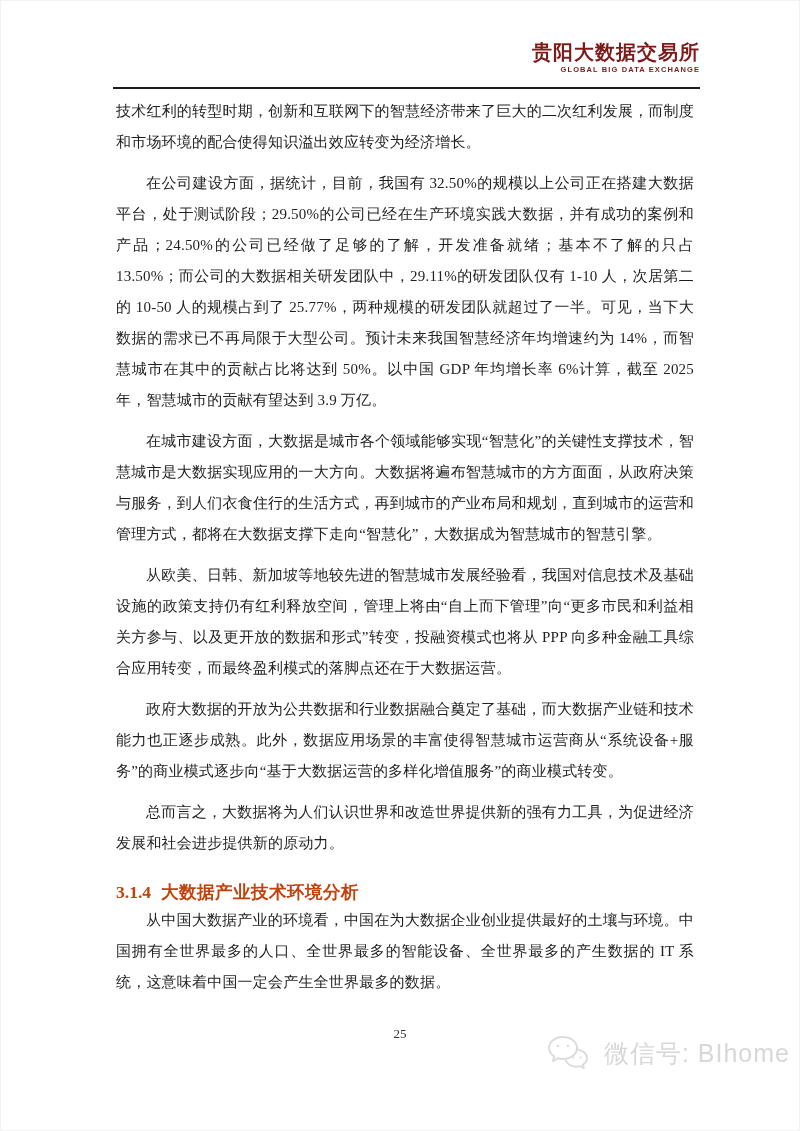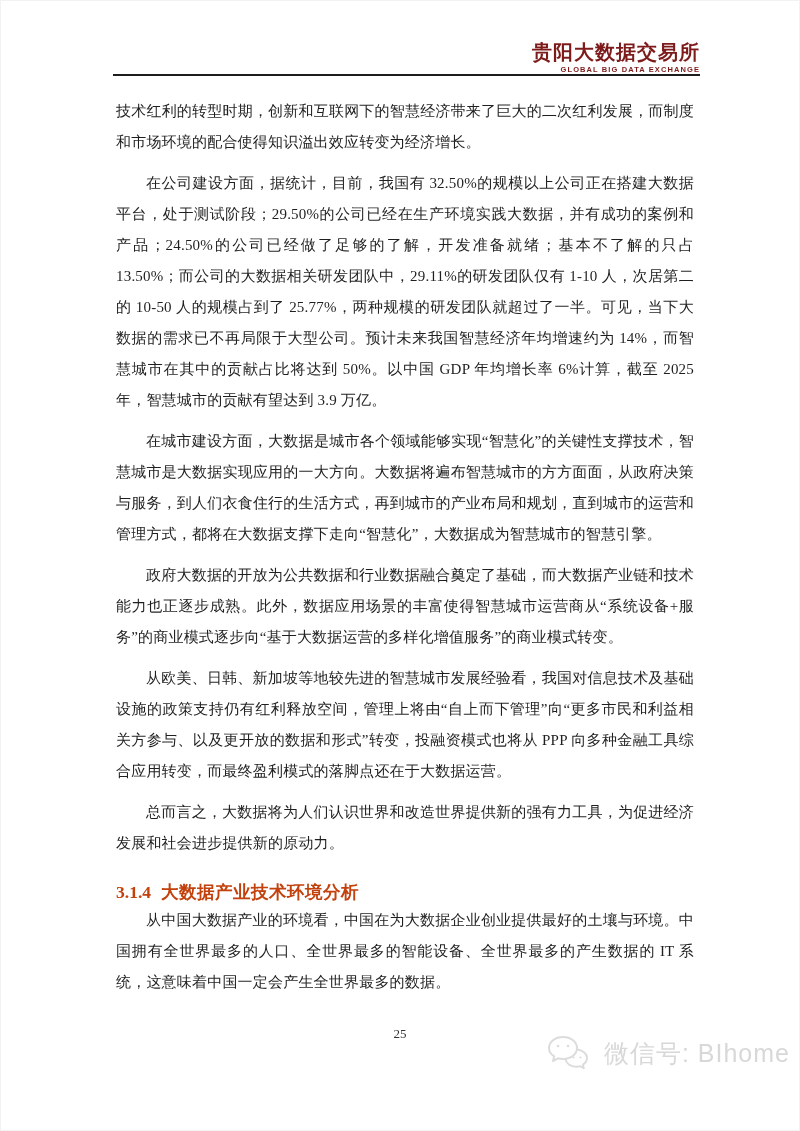--- a/index.html
+++ b/index.html
@@ -14,21 +14,21 @@
     color: #1f1f1f;
   }
 
   
   .header {
     position: absolute;
     top: 42px;
     left: 113px;
     width: 587px;
     border-bottom: 2px solid #1c1c1c;
-    padding-bottom: 0;
+    padding-bottom: 13px;
   }
   .logo {
     text-align: right;
     line-height: 1;
   }
   .logo-title {
     font-family: "Liberation Sans", "DejaVu Sans", sans-serif;
     font-weight: bold;
     font-size: 20px;
     letter-spacing: 1px;
@@ -115,22 +115,22 @@
     <div class="logo">
       <span class="logo-title">贵阳大数据交易所</span>
       <span class="logo-subtitle">GLOBAL BIG DATA EXCHANGE</span>
     </div>
   </div>
 
   <div class="content">
     <p class="no-indent">技术红利的转型时期，创新和互联网下的智慧经济带来了巨大的二次红利发展，而制度和市场环境的配合使得知识溢出效应转变为经济增长。</p>
     <p>在公司建设方面，据统计，目前，我国有 32.50%的规模以上公司正在搭建大数据平台，处于测试阶段；29.50%的公司已经在生产环境实践大数据，并有成功的案例和产品；24.50%的公司已经做了足够的了解，开发准备就绪；基本不了解的只占 13.50%；而公司的大数据相关研发团队中，29.11%的研发团队仅有 1-10 人，次居第二的 10-50 人的规模占到了 25.77%，两种规模的研发团队就超过了一半。可见，当下大数据的需求已不再局限于大型公司。预计未来我国智慧经济年均增速约为 14%，而智慧城市在其中的贡献占比将达到 50%。以中国 GDP 年均增长率 6%计算，截至 2025 年，智慧城市的贡献有望达到 3.9 万亿。</p>
     <p>在城市建设方面，大数据是城市各个领域能够实现“智慧化”的关键性支撑技术，智慧城市是大数据实现应用的一大方向。大数据将遍布智慧城市的方方面面，从政府决策与服务，到人们衣食住行的生活方式，再到城市的产业布局和规划，直到城市的运营和管理方式，都将在大数据支撑下走向“智慧化”，大数据成为智慧城市的智慧引擎。</p>
+    <p>从欧美、日韩、新加坡等地较先进的智慧城市发展经验看，我国对信息技术及基础设施的政策支持仍有红利释放空间，管理上将由“自上而下管理”向“更多市民和利益相关方参与、以及更开放的数据和形式”转变，投融资模式也将从 PPP 向多种金融工具综合应用转变，而最终盈利模式的落脚点还在于大数据运营。</p>
     <p>政府大数据的开放为公共数据和行业数据融合奠定了基础，而大数据产业链和技术能力也正逐步成熟。此外，数据应用场景的丰富使得智慧城市运营商从“系统设备+服务”的商业模式逐步向“基于大数据运营的多样化增值服务”的商业模式转变。</p>
-    <p>从欧美、日韩、新加坡等地较先进的智慧城市发展经验看，我国对信息技术及基础设施的政策支持仍有红利释放空间，管理上将由“自上而下管理”向“更多市民和利益相关方参与、以及更开放的数据和形式”转变，投融资模式也将从 PPP 向多种金融工具综合应用转变，而最终盈利模式的落脚点还在于大数据运营。</p>
     <p>总而言之，大数据将为人们认识世界和改造世界提供新的强有力工具，为促进经济发展和社会进步提供新的原动力。</p>
 
     <div class="section-heading">
       <span class="section-number">3.1.4</span><span class="section-title">大数据产业技术环境分析</span>
     </div>
 
     <p>从中国大数据产业的环境看，中国在为大数据企业创业提供最好的土壤与环境。中国拥有全世界最多的人口、全世界最多的智能设备、全世界最多的产生数据的 IT 系统，这意味着中国一定会产生全世界最多的数据。</p>
   </div>
 
   <div class="page-number">25</div>

